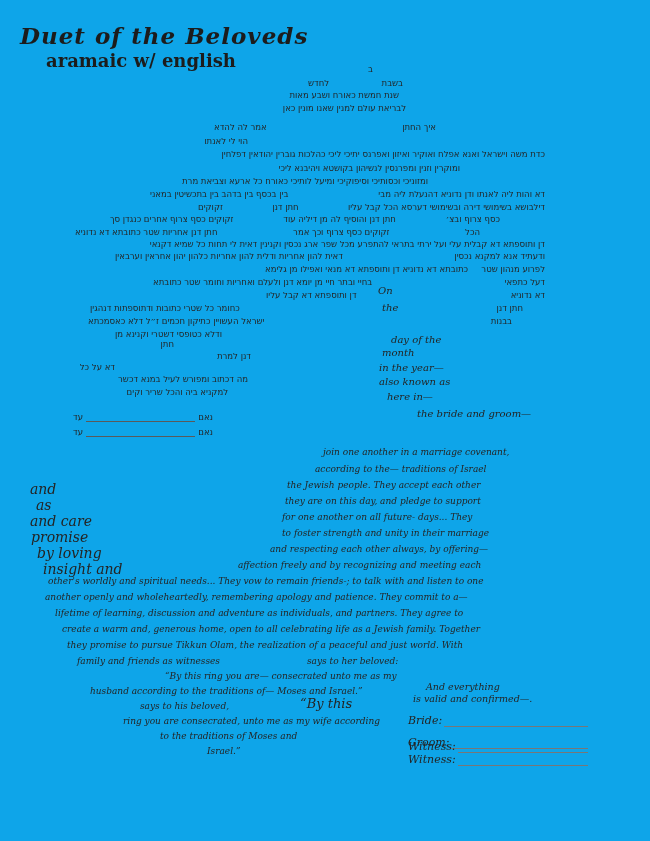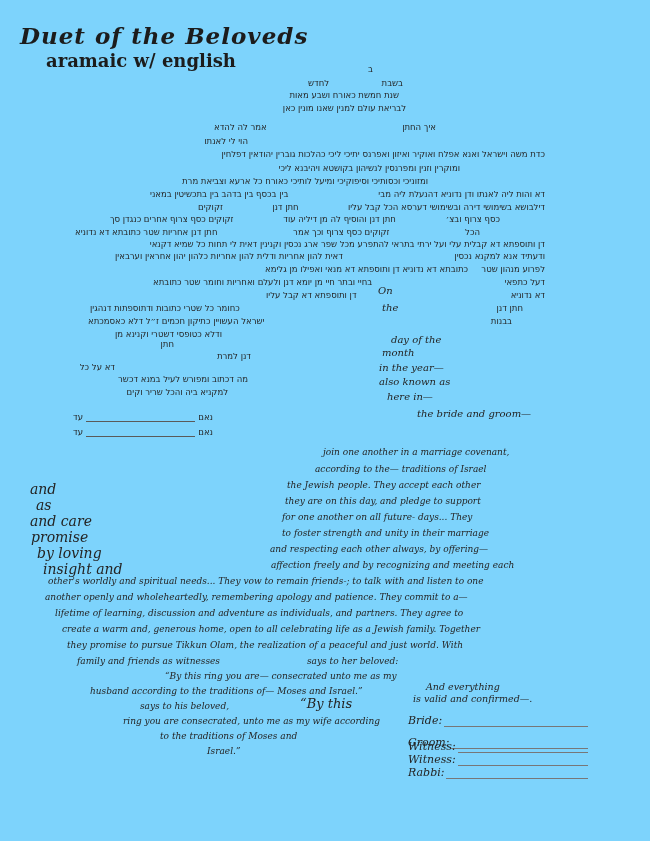--- a/index.html
+++ b/index.html
@@ -1,16 +1,16 @@
 <!DOCTYPE html>
 <html><head>
 <meta charset="utf-8">
 <style>
   html,body{margin:0;padding:0;background:#e8e8e8;}
-  .page{position:relative;width:650px;height:841px;background:#7dd3fc;overflow:hidden;
+  .page{position:relative;width:650px;height:841px;background:#0ea5e9;overflow:hidden;
         font-family:"DejaVu Serif",serif;color:#1c1c1c;}
   .title{position:absolute;left:20px;top:22px;font-family:"DejaVu Serif",serif;
          font-style:italic;font-weight:700;font-size:23px;letter-spacing:1px;white-space:nowrap;}
   .subtitle{position:absolute;left:46px;top:50px;font-family:"DejaVu Serif",serif;
             font-weight:700;font-size:18px;white-space:nowrap;}
   .aline{position:absolute;display:flex;justify-content:space-between;direction:rtl;
          font-family:"DejaVu Sans",sans-serif;font-size:8.5px;line-height:10px;
          white-space:nowrap;color:#242424;}
   .aline span{display:inline-block;}
   .wrow{position:absolute;display:flex;direction:rtl;align-items:flex-end;gap:3px;
@@ -158,21 +158,21 @@
   <div class="vword" style="left:37px;top:545px;">by loving</div>
   <div class="vword" style="left:43px;top:561px;">insight and</div>
 
   <div class="vow" style="left:323px;top:447px;">join one another in a marriage covenant,</div>
   <div class="vow" style="left:315px;top:464px;">according to the— traditions of Israel</div>
   <div class="vow" style="left:287px;top:480px;">the Jewish people. They accept each other</div>
   <div class="vow" style="left:285px;top:496px;">they are on this day, and pledge to support</div>
   <div class="vow" style="left:282px;top:512px;">for one another on all future- days... They</div>
   <div class="vow" style="left:282px;top:528px;">to foster strength and unity in their marriage</div>
   <div class="vow" style="left:270px;top:544px;">and respecting each other always, by offering—</div>
-  <div class="vow" style="left:238px;top:560px;margin-left:33px;">affection freely and by recognizing and meeting each</div>
+  <div class="vow" style="left:238px;top:560px;">affection freely and by recognizing and meeting each</div>
   <div class="vow" style="left:48px;top:576px;">other's worldly and spiritual needs... They vow to remain friends-; to talk with and listen to one</div>
   <div class="vow" style="left:45px;top:592px;">another openly and wholeheartedly, remembering apology and patience. They commit to a—</div>
   <div class="vow" style="left:55px;top:608px;">lifetime of learning, discussion and adventure as individuals, and partners. They agree to</div>
   <div class="vow" style="left:62px;top:624px;">create a warm and, generous home, open to all celebrating life as a Jewish family. Together</div>
   <div class="vow" style="left:67px;top:640px;">they promise to pursue Tikkun Olam, the realization of a peaceful and just world. With</div>
   <div class="vow" style="left:77px;top:656px;">family and friends as witnesses</div>
   <div class="vow" style="left:307px;top:656px;">says to her beloved:</div>
   <div class="vow" style="left:165px;top:671px;">“By this ring you are— consecrated unto me as my</div>
   <div class="vow" style="left:90px;top:686px;">husband according to the traditions of— Moses and Israel.”</div>
   <div class="vow" style="left:140px;top:701px;">says to his beloved,</div>
@@ -193,18 +193,14 @@
     <span class="sigline"></span>
   </div>
   <div class="sigrow" style="left:408px;top:740px;">
     <span>Witness:</span>
     <span class="sigline"></span>
   </div>
   <div class="sigrow" style="left:408px;top:753px;">
     <span>Witness:</span>
     <span class="sigline"></span>
   </div>
-  <div class="sigrow" style="left:408px;top:766px;">
-    <span>Rabbi:</span>
-    <span class="sigline"></span>
-  </div>
 
 </div>
 
 </body></html>

